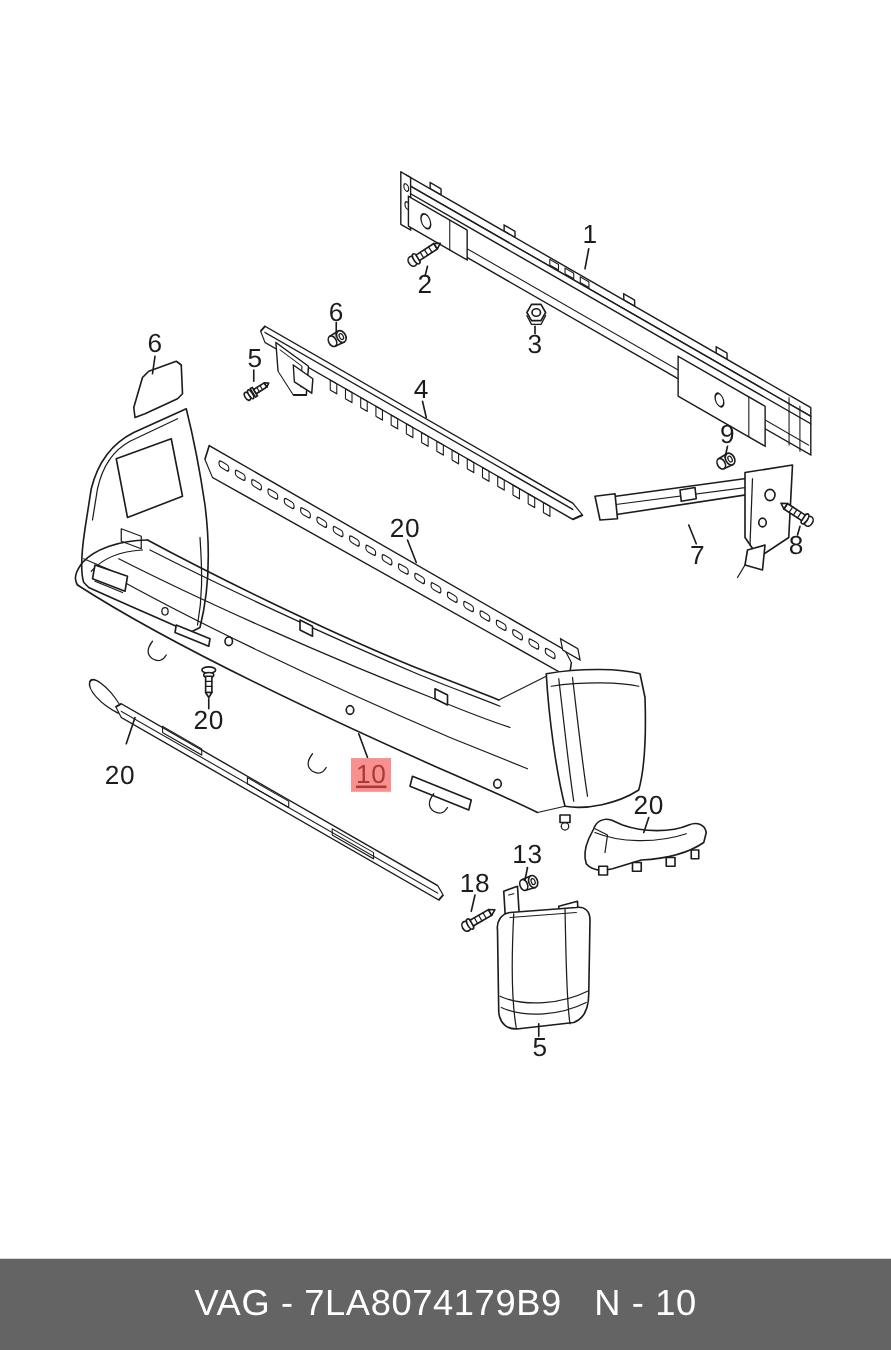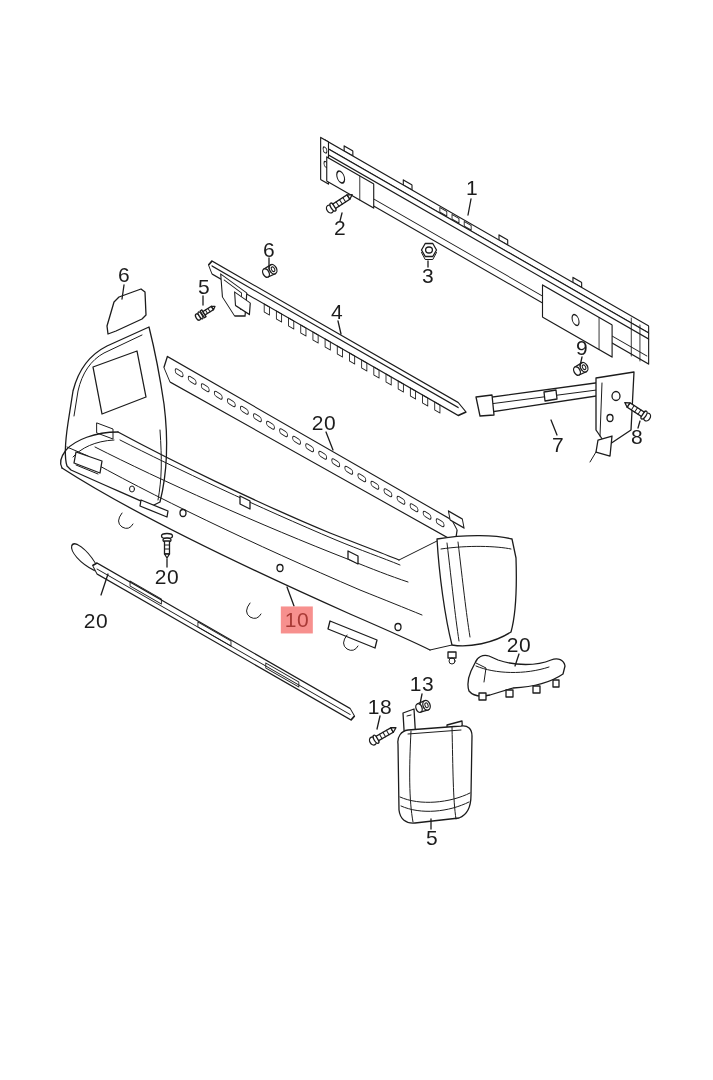--- a/index.html
+++ b/index.html
@@ -16,20 +16,21 @@
   .callout{
     position:absolute;transform:translate(-50%,-50%);
     font-size:21px;line-height:1.1;color:#1c1c1c;
     font-family:"Liberation Sans",sans-serif;letter-spacing:0.5px;
     white-space:nowrap;user-select:none;cursor:pointer;
   }
   .callout.highlighted{
     background:var(--hl-fill,#f7908e);
     color:var(--hl-text,#a83a36);
     padding:2px 4px;
+    text-decoration:underline;
   }
   .footer{
     position:absolute;left:0;right:0;bottom:0;height:73px;
     background:var(--footer-bg,#646464);
     color:var(--footer-fg,#ffffff);
     display:flex;align-items:center;justify-content:center;gap:26px;
     font-size:29px;letter-spacing:0.5px;
   }
 </style>
 </head>
@@ -304,14 +305,18 @@
     <div class="callout" style="left:167px;top:577px">20</div>
     <div class="callout" style="left:124px;top:275px">6</div>
     <div class="callout" style="left:432px;top:838px">5</div>
     <div class="callout" style="left:380px;top:707px">18</div>
     <div class="callout" style="left:422px;top:684px">13</div>
     <div class="callout" style="left:519px;top:645px">20</div>
     <div class="callout" style="left:324px;top:423px">20</div>
     <div class="callout" style="left:96px;top:621px">20</div>
   </div>
 
+  <div class="footer">
+    <span>VAG - 7LA8074179B9</span>
+    <span>N - 10</span>
+  </div>
 
 </div>
 
 </body></html>

